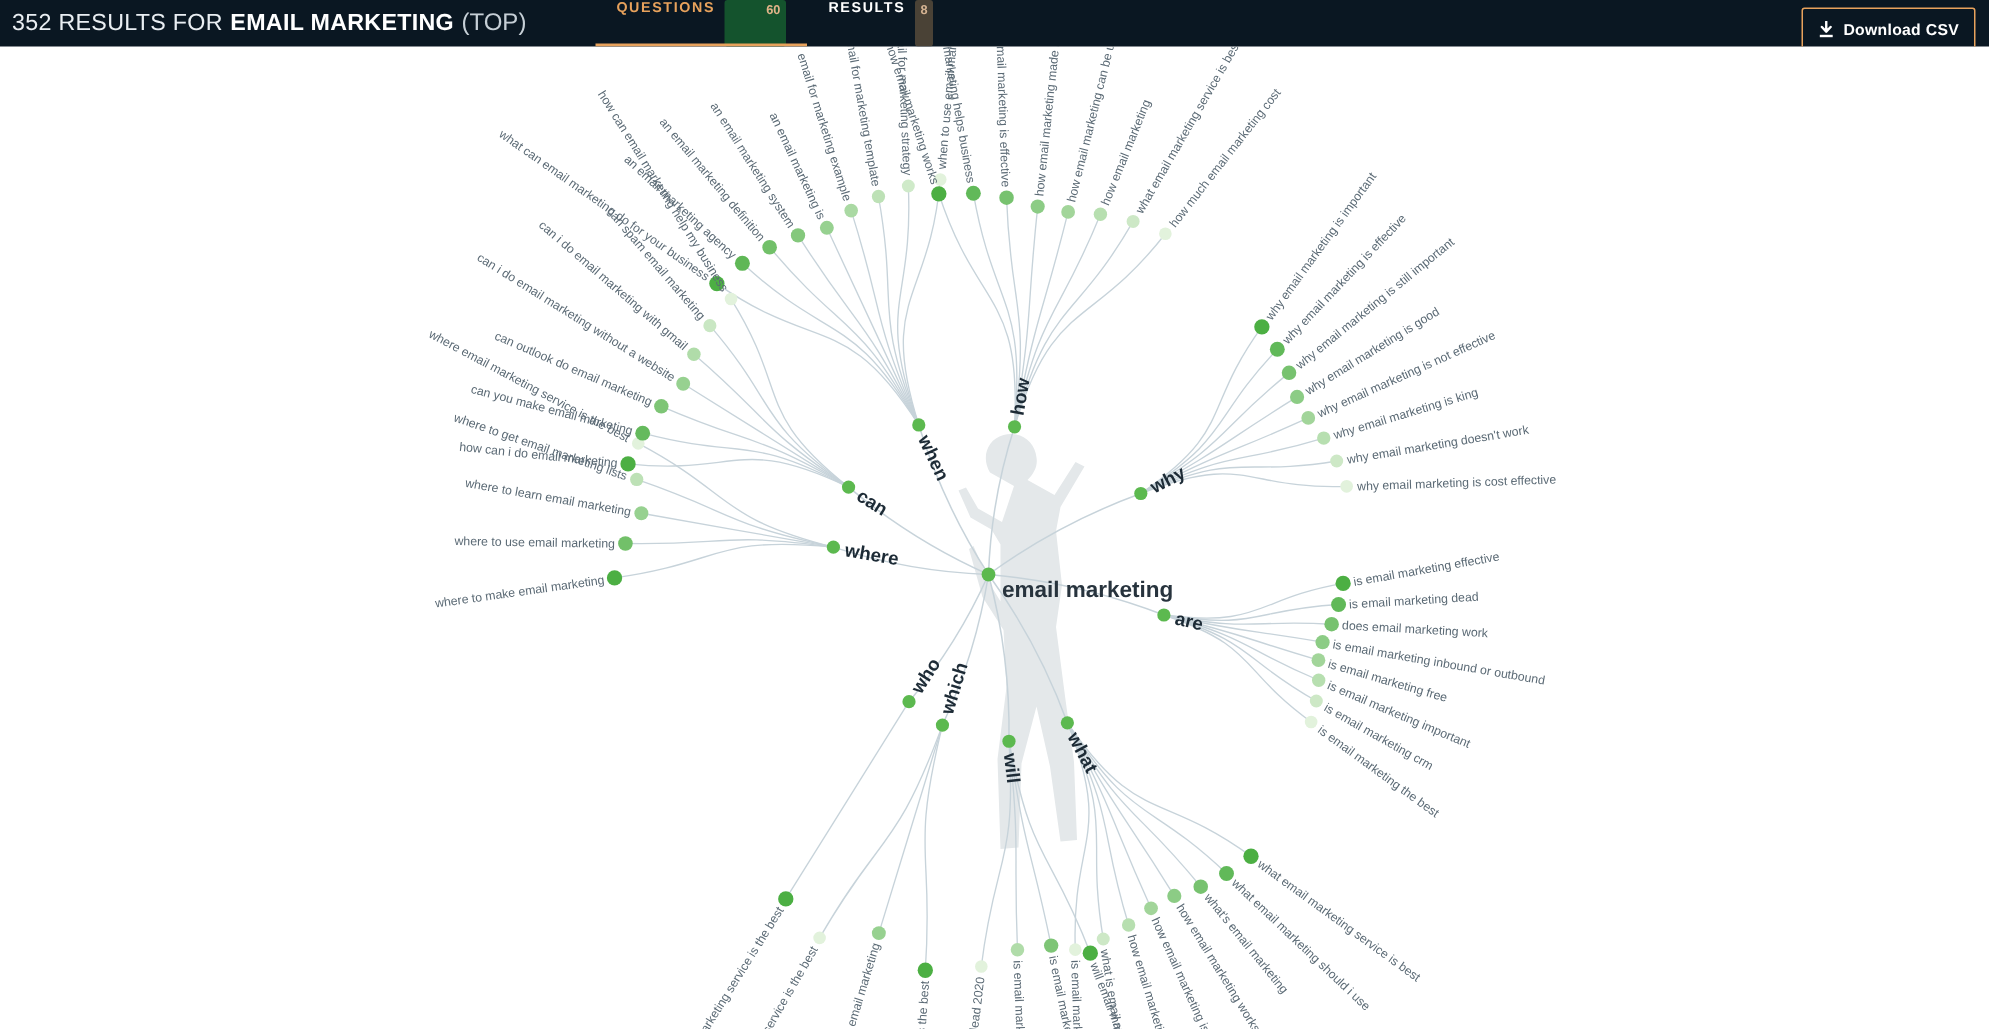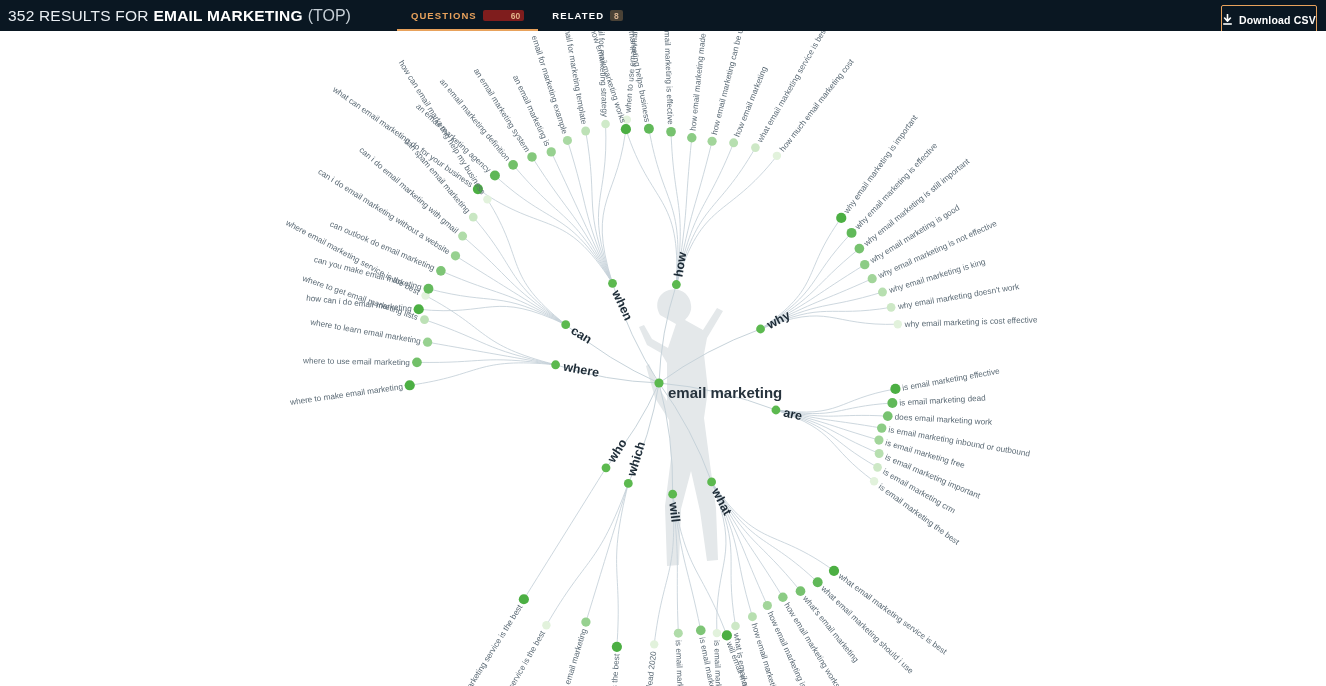--- a/index.html
+++ b/index.html
@@ -38,47 +38,47 @@
     font-size: 16px; font-weight: 400; color: #c6cfd6;
     margin-left: 5px;
   }
 
   #tabs {
     display: flex; align-items: stretch;
     height: 31px; margin-left: 46px;
     flex: 0 0 auto;
   }
   .tab {
-    display: flex; align-items: center; gap: 6px;
+    display: flex; gap: 6px;
     padding: 0 14px; height: 31px;
     cursor: pointer; position: relative;
     white-space: nowrap;
   }
   .tab-label {
     font-size: 9.5px; font-weight: bold;
     letter-spacing: 1.1px; color: #ffffff;
   }
   .tab.active .tab-label { color: #e8a25c; }
   .tab.active::after {
     content: ""; position: absolute;
     left: 0; right: 0; bottom: 0; height: 2px;
     background: #e8a25c;
   }
   .tab-count {
     font-size: 8.5px; font-weight: bold; color: #d5b392;
     background: #4a4236; border-radius: 2px;
     padding: 1.5px 4px 1px 4px; line-height: 1;
   }
-  .tab.active .tab-count { background: #7f1d1d; color: #e2b489; padding-left: 28px; }
+  .tab.active .tab-count { background: #14532d; color: #e2b489; padding-left: 28px; }
 
   #download-btn {
     position: absolute; right: 9px; top: 5px;
     height: 30px; display: flex; align-items: center; gap: 6px;
     border: 1px solid #e8a25c; border-radius: 2px;
-    padding: 0 0; cursor: pointer;
+    padding: 0 10px; cursor: pointer;
     background: transparent;
   }
   #download-btn .dl-label {
     font-size: 10.5px; font-weight: bold; color: #ffffff;
     letter-spacing: .2px;
   }
 
   
   #canvas-wrap {
     position: absolute; top: 31px; left: 0;
@@ -112,21 +112,21 @@
     <span class="title-strong">EMAIL MARKETING</span>
     <span class="title-sub">(TOP)</span>
   </div>
 
   <div id="tabs">
     <div class="tab active">
       <span class="tab-label">QUESTIONS</span>
       <span class="tab-count">60</span>
     </div>
     <div class="tab">
-      <span class="tab-label">RELATED</span>
+      <span class="tab-label">RESULTS</span>
       <span class="tab-count">8</span>
     </div>
   </div>
 
   <div id="download-btn">
     <span style="display:flex;">
       <svg width="11" height="12" viewBox="0 0 11 12" aria-hidden="true">
         <path d="M5.5 0.5 L5.5 6.2 M2.6 4.0 L5.5 7.1 L8.4 4.0" stroke="#ffffff" stroke-width="1.6" fill="none" stroke-linecap="round" stroke-linejoin="round"></path>
         <rect x="1.2" y="9.2" width="8.6" height="1.6" fill="#ffffff"></rect>
       </svg>

